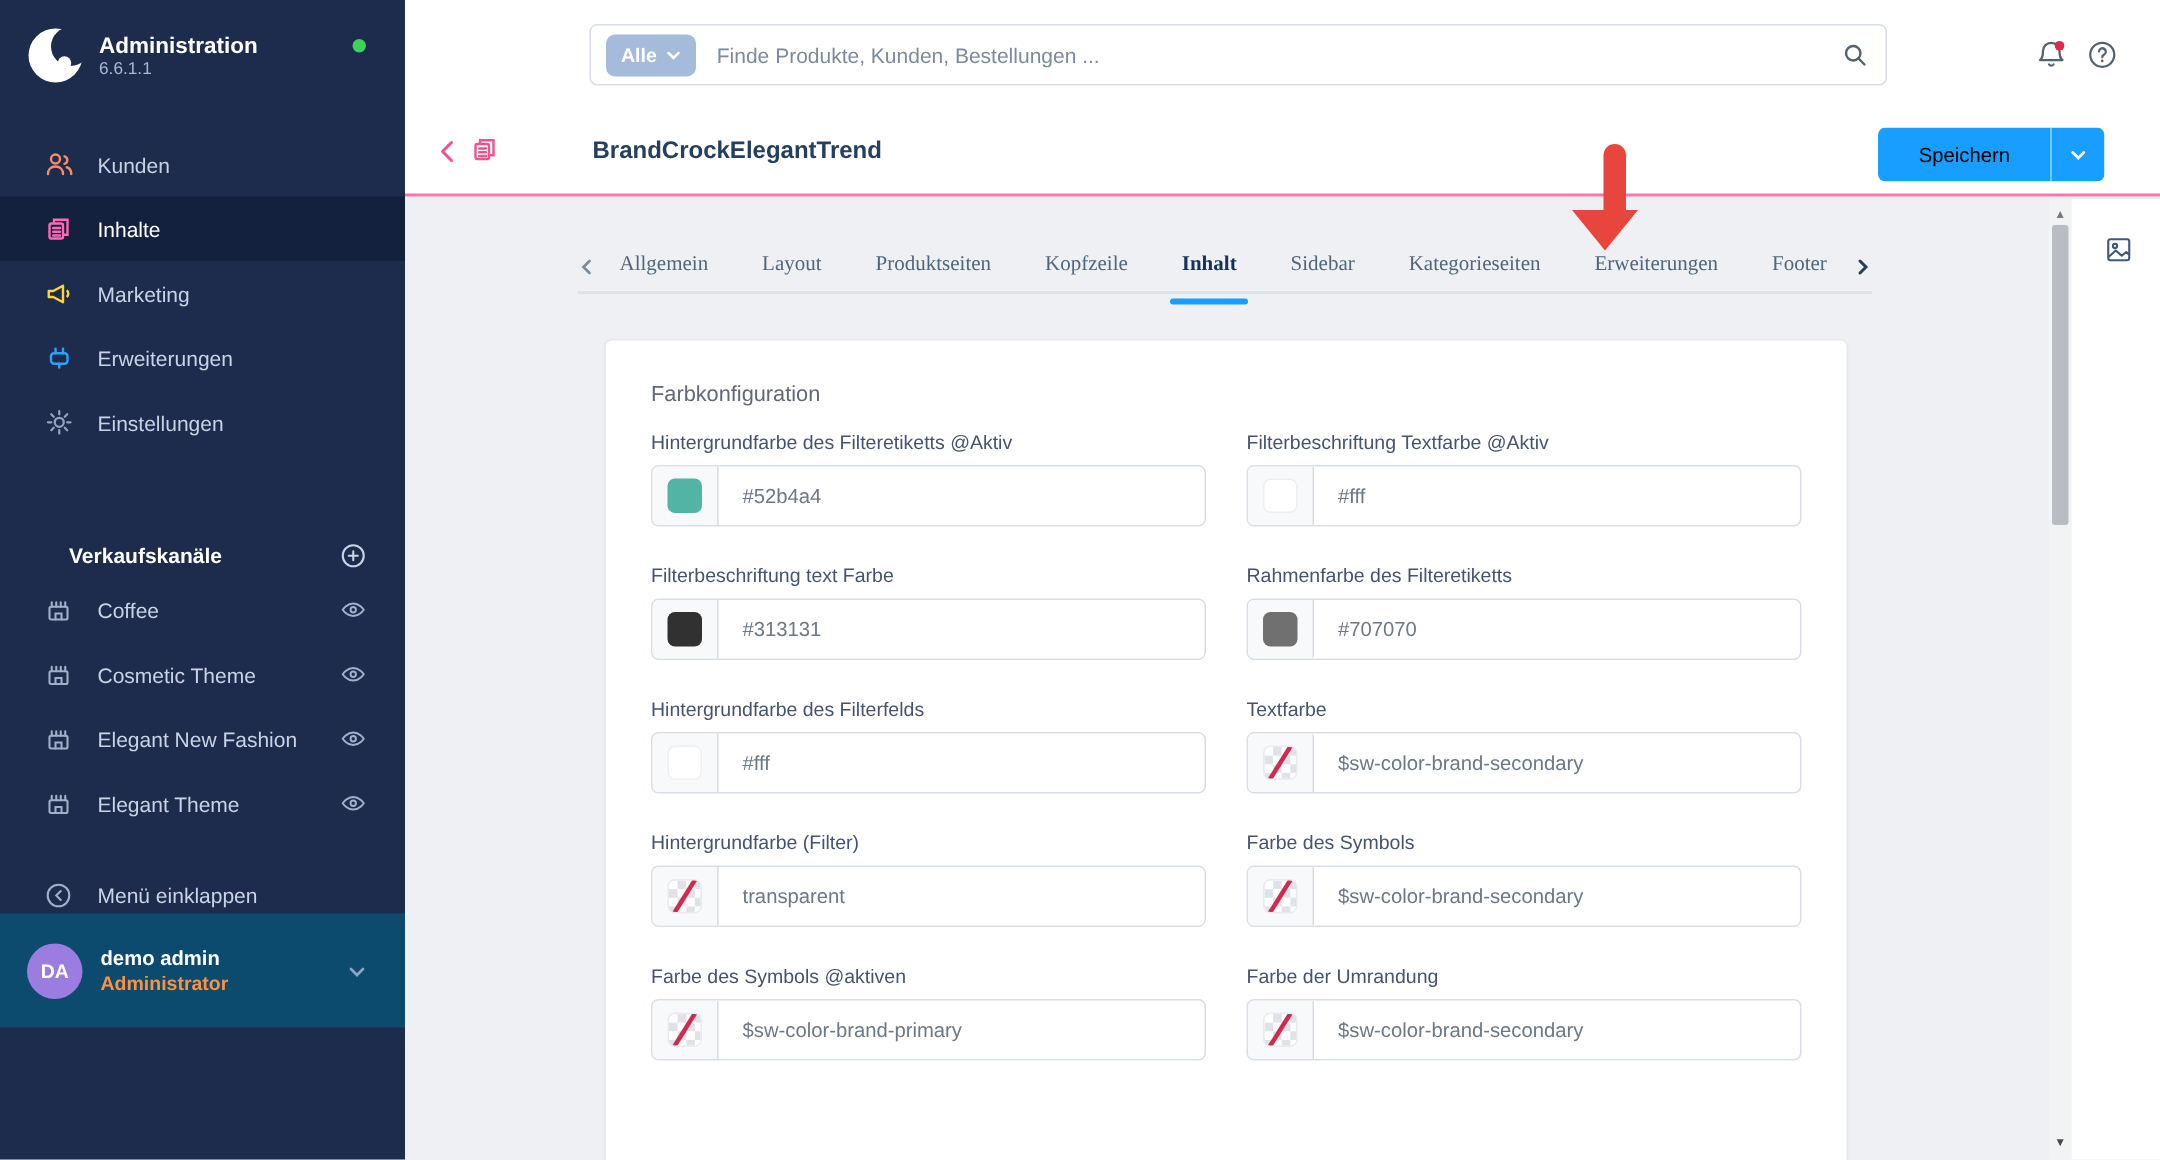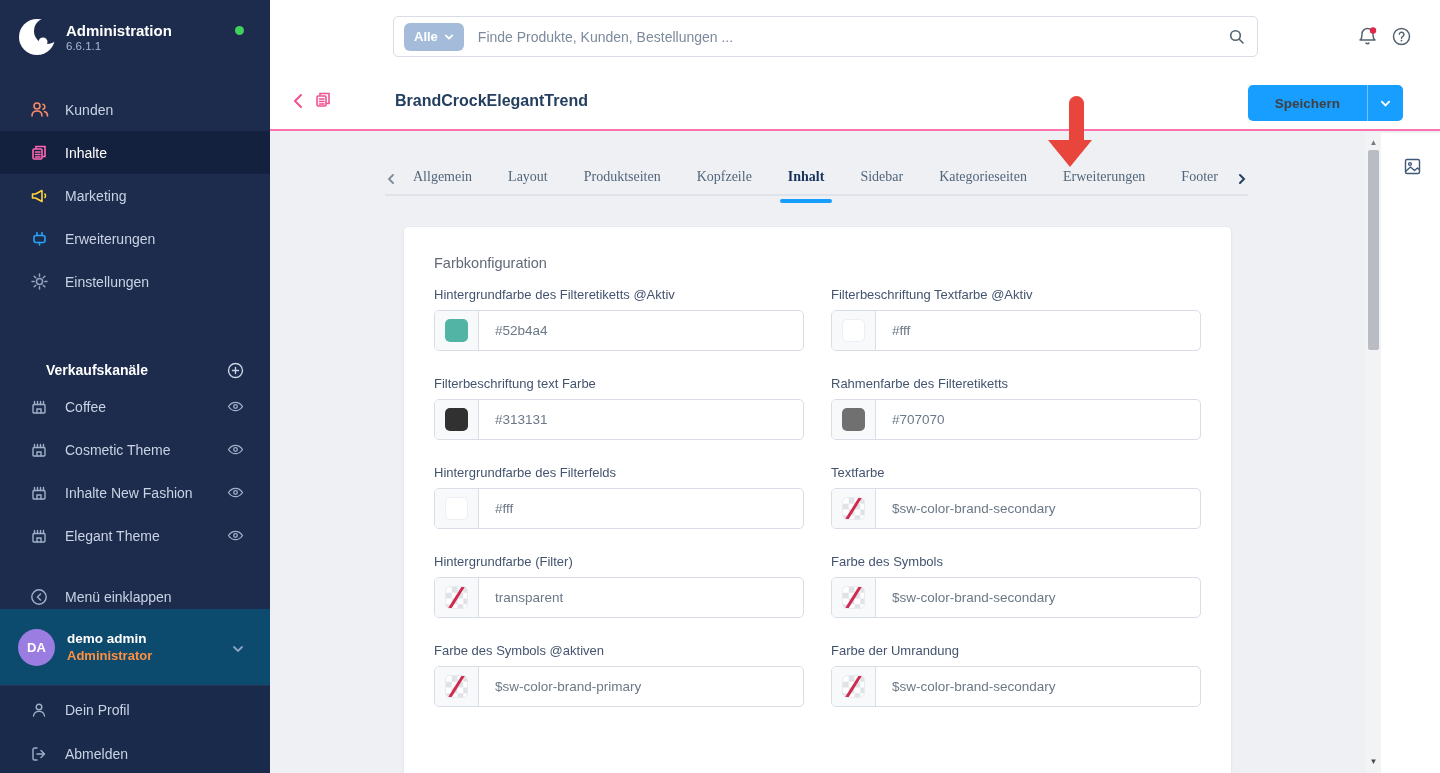--- a/index.html
+++ b/index.html
@@ -71,21 +71,21 @@
   
   .smartbar { position:absolute; left:0; right:0; top:72px; height:59px; background:#fff;
     border-bottom:2px solid #ff74b0; }
   .back-chevron { position:absolute; left:20px; top:19px; width:16px; height:20px;
     color:#f25090; cursor:pointer; }
   .module-icon { position:absolute; left:44px; top:18px; width:19px; height:19px; color:#f25090; }
   .page-title { position:absolute; left:125px; top:20px; font-size:16px; font-weight:bold;
     color:#25405f; }
   .save-group { position:absolute; right:37px; top:13px; height:36px; display:flex;
     border-radius:5px; overflow:hidden; cursor:pointer; }
-  .save-main { background:#189eff; color:#404040; font-weight:bold; font-size:13.5px;
+  .save-main { background:#189eff; color:#000000; font-weight:normal; font-size:13.5px;
     display:flex; align-items:center; padding:0 27px; }
   .save-caret { background:#189eff; width:36px; display:flex; align-items:center;
     justify-content:center; border-left:1px solid rgba(255,255,255,0.4); color:#fff; }
   .save-caret svg { width:11px; height:11px; }
 
   
   .content { position:absolute; left:0; right:74px; top:133px; bottom:0; background:#eef0f4; }
   .tabstrip { position:absolute; left:115px; width:863px; top:27px; height:36px;
     display:flex; align-items:center; border-bottom:2px solid #dfe3e9; }
   .tab-scroll { color:#7d8a9c; width:12px; height:12px; margin-right:14px; cursor:pointer; }
@@ -250,21 +250,21 @@
     </span>
   </div>
   <div class="channel-item">
     <span class="icon">
       <svg viewBox="0 0 18 18" fill="none" stroke="currentColor" stroke-width="1.4" stroke-linecap="round">
         <rect x="3" y="6.5" width="12" height="8.5" rx="1"></rect>
           <path d="M4.5 3.5v3M7.5 3.5v3M10.5 3.5v3M13.5 3.5v3"></path>
           <path d="M7 15v-4h4v4"></path>
         </svg>
     </span>
-    <span class="label">Inhalte New Fashion</span>
+    <span class="label">Elegant New Fashion</span>
     <span class="eye">
       <svg viewBox="0 0 17 17" fill="none" stroke="currentColor" stroke-width="1.3">
         <path d="M1.5 8.5s2.8-4.2 7-4.2 7 4.2 7 4.2-2.8 4.2-7 4.2-7-4.2-7-4.2z"></path>
           <circle cx="8.5" cy="8.5" r="1.8"></circle>
         </svg>
     </span>
   </div>
   <div class="channel-item">
     <span class="icon">
       <svg viewBox="0 0 18 18" fill="none" stroke="currentColor" stroke-width="1.4" stroke-linecap="round">
@@ -298,40 +298,20 @@
       <div class="user-name">demo admin</div>
       <div class="user-role">Administrator</div>
     </div>
     <span class="user-chevron">
       <svg viewBox="0 0 12 12" fill="none" stroke="currentColor" stroke-width="1.8" stroke-linecap="round">
           <path d="M2 4l4 4 4-4"></path>
         </svg>
     </span>
   </div>
 
-  <div class="sidebar-bottom">
-    <div class="bottom-item">
-      <span class="icon">
-        <svg viewBox="0 0 18 18" fill="none" stroke="currentColor" stroke-width="1.4" stroke-linecap="round">
-          <circle cx="9" cy="6" r="2.8"></circle>
-            <path d="M3.5 15c.5-3 2.5-4.6 5.5-4.6s5 1.6 5.5 4.6"></path>
-          </svg>
-      </span>
-      <span>Dein Profil</span>
-    </div>
-    <div class="bottom-item">
-      <span class="icon">
-        <svg viewBox="0 0 18 18" fill="none" stroke="currentColor" stroke-width="1.4" stroke-linecap="round" stroke-linejoin="round">
-          <path d="M7 3H4.5A1.5 1.5 0 0 0 3 4.5v9A1.5 1.5 0 0 0 4.5 15H7"></path>
-            <path d="M11 5.5 14.5 9 11 12.5M14.5 9H7"></path>
-          </svg>
-      </span>
-      <span>Abmelden</span>
-    </div>
-  </div>
 </div>
 
 <div class="main">
 
   <div class="topbar">
     <div class="searchbox">
       <div class="scope-pill">
         <span>Alle</span>
         <svg viewBox="0 0 12 12" fill="none" stroke="#fff" stroke-width="2" stroke-linecap="round">
             <path d="M2 4l4 4 4-4"></path>

